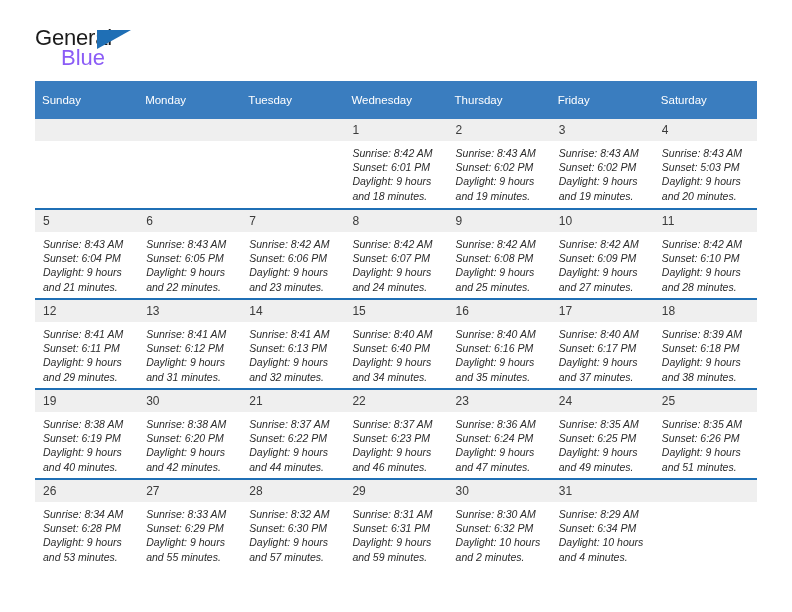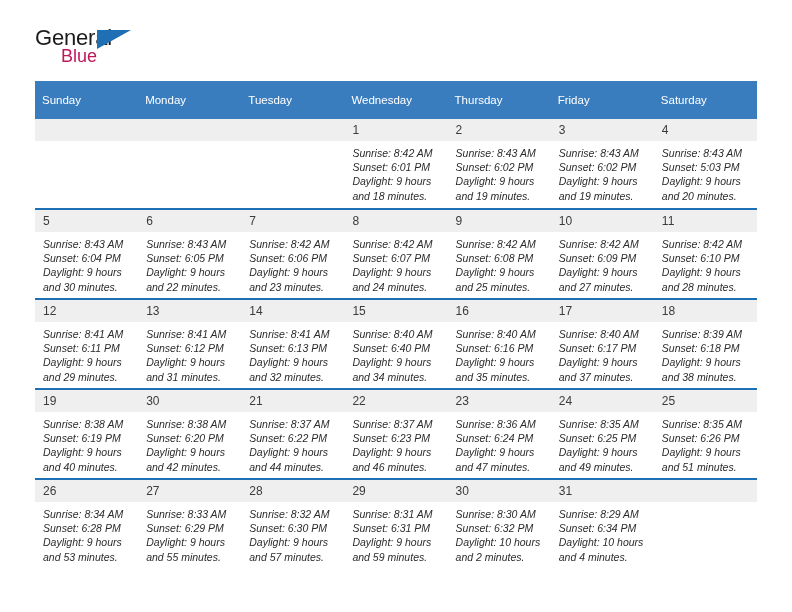--- a/index.html
+++ b/index.html
@@ -47,22 +47,22 @@
   .logo-triangle {
     position: absolute;
     left: 62px;
     top: 3px;
     width: 0;
     height: 0;
     border-left: 34px solid #1f6fb5;
     border-bottom: 19px solid transparent;
   }
   .logo-blue {
-    font-size: 18px;
-    color: #be185d;
+    font-size: 22px;
+    color: #8b5cf6;
     position: absolute;
     left: 26px;
     top: 20px;
     display: block;
     text-align: right;
   }
 
   .titles {
     text-align: right;
     padding-right: 2px;
@@ -204,21 +204,21 @@
             </div>
           </td>
         </tr>
         <tr>
           <td>
             <div class="daynum">5</div>
             <div class="cellbody">
               <div>Sunrise: 8:43 AM</div>
               <div>Sunset: 6:04 PM</div>
               <div>Daylight: 9 hours</div>
-              <div>and 30 minutes.</div>
+              <div>and 21 minutes.</div>
             </div>
           </td>
           <td>
             <div class="daynum">6</div>
             <div class="cellbody">
               <div>Sunrise: 8:43 AM</div>
               <div>Sunset: 6:05 PM</div>
               <div>Daylight: 9 hours</div>
               <div>and 22 minutes.</div>
             </div>

